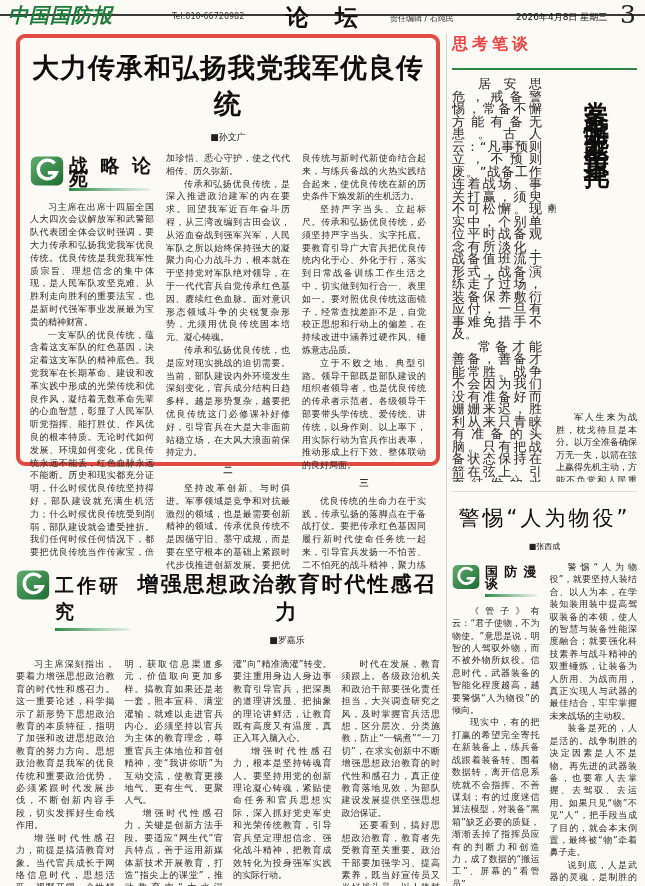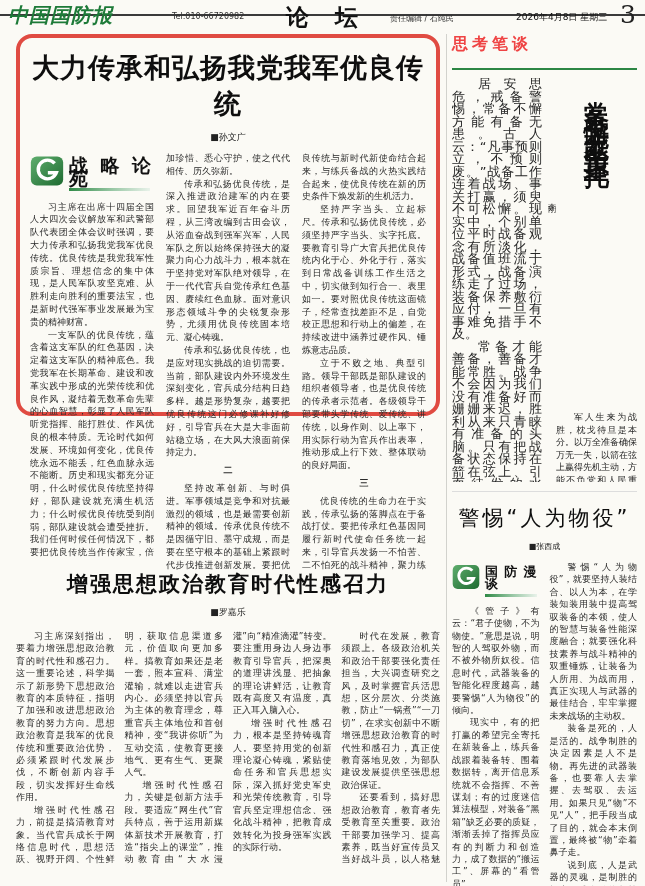--- a/index.html
+++ b/index.html
@@ -16,22 +16,22 @@
   .hdr-page{position:absolute;left:620px;top:0px;font-family:"DejaVu Serif",serif;font-size:25px;color:#222;}
   .vdiv{position:absolute;left:446px;top:34px;height:848px;width:1px;background:#d2d2cd;}
   
   .badge{display:flex;align-items:flex-start;gap:5px;}
   .badge-col{flex:1;display:flex;flex-direction:column;padding-top:5px;}
   .badge-txt{font-size:19px;font-weight:bold;letter-spacing:3px;color:#111;}
   .badge-line{height:3px;background:linear-gradient(90deg,#2f8a46,#9cc9a8 55%,#e9f2ea);margin-top:3px;width:95%;}
   .badge.small .badge-txt{font-size:13px;}
   .badge.small .badge-col{padding-top:3px;}
   
-  .main-box{position:absolute;left:16px;top:34px;width:424px;height:382px;border:4px solid #e04b42;
-            border-radius:16px;box-sizing:border-box;padding:4px 10px;background:#fbfaf5;}
+  .main-box{position:absolute;left:16px;top:34px;width:424px;height:432px;border:4px solid #e04b42;
+            border-radius:9px;box-sizing:border-box;padding:4px 10px;background:#fbfaf5;}
   .main-title{text-align:center;font-size:27px;font-weight:bold;letter-spacing:1px;margin-top:8px;color:#0e0e0e;}
   .main-byline{text-align:center;font-size:9px;margin-top:9px;color:#222;}
   .main-body{margin-top:8px;height:432px;column-count:3;column-gap:12px;column-fill:auto;overflow:hidden;
              font-size:9px;line-height:12.8px;text-align:justify;color:#2a2a2a;}
   .main-body .badge{margin:2px 0 10px;}
   
   .para{margin:0;text-indent:2em;}
   .para.center{text-align:center;text-indent:0;font-weight:bold;margin:5px 0;}
   
   .right-col{position:absolute;left:452px;top:34px;width:185px;}
@@ -145,20 +145,30 @@
     <p class="para">《管子》有云：“君子使物，不为物使。”意思是说，明智的人驾驭外物，而不被外物所奴役。信息时代，武器装备的智能化程度越高，越要警惕“人为物役”的倾向。</p>
         <p class="para">现实中，有的把打赢的希望完全寄托在新装备上，练兵备战跟着装备转、围着数据转，离开信息系统就不会指挥、不善谋划；有的过度迷信算法模型，对装备“黑箱”缺乏必要的质疑，渐渐丢掉了指挥员应有的判断力和创造力，成了数据的“搬运工”、屏幕的“看管员”。</p>
         <p class="para">警惕“人为物役”，就要坚持人装结合、以人为本，在学装知装用装中提高驾驭装备的本领，使人的智慧与装备性能深度融合；就要强化科技素养与战斗精神的双重锤炼，让装备为人所用、为战而用，真正实现人与武器的最佳结合，牢牢掌握未来战场的主动权。</p>
         <p class="para">装备是死的，人是活的。战争制胜的决定因素是人不是物。再先进的武器装备，也要靠人去掌握、去驾驭、去运用。如果只见“物”不见“人”，把手段当成了目的，就会本末倒置，最终被“物”牵着鼻子走。</p>
         <p class="para">说到底，人是武器的灵魂，是制胜的根本。唯有始终坚持以我为主、为我所用，才能让手中武器发挥最大效能，立于不败之地。</p>
       </div>
   </div>
 
   <div class="bottom">
     <div class="bottom-head">
+      <div class="bottom-badge badge">
+        <svg width="34" height="34" viewBox="0 0 40 40">
+          <rect x="1" y="3" width="38" height="34" rx="7" fill="url(#g1)"></rect>
+          <path d="M29 11 A11 11 0 1 0 31 22 L21 22" stroke="#fff" stroke-width="4" fill="none"></path>
+        </svg>
+        <div class="badge-col">
+          <span class="badge-txt">工作研究</span>
+          <div class="badge-line"></div>
+        </div>
+      </div>
       <div class="bottom-center">
         <div class="wr-title">增强思想政治教育时代性感召力</div>
         <div class="wr-byline">■罗嘉乐</div>
       </div>
     </div>
     <div class="wr-body">
         <p class="para">习主席深刻指出，要着力增强思想政治教育的时代性和感召力。这一重要论述，科学揭示了新形势下思想政治教育的本质特征，指明了加强和改进思想政治教育的努力方向。思想政治教育是我军的优良传统和重要政治优势，必须紧跟时代发展步伐，不断创新内容手段，切实发挥好生命线作用。</p>
         <p class="para">增强时代性感召力，前提是搞清教育对象。当代官兵成长于网络信息时代，思想活跃、视野开阔、个性鲜明，获取信息渠道多元，价值取向更加多样。搞教育如果还是老一套，照本宣科、满堂灌输，就难以走进官兵内心。必须坚持以官兵为主体的教育理念，尊重官兵主体地位和首创精神，变“我讲你听”为互动交流，使教育更接地气、更有生气、更聚人气。</p>
         <p class="para">增强时代性感召力，关键是创新方法手段。要适应“网生代”官兵特点，善于运用新媒体新技术开展教育，打造“指尖上的课堂”，推动教育由“大水漫灌”向“精准滴灌”转变。要注重用身边人身边事教育引导官兵，把深奥的道理讲浅显、把抽象的理论讲鲜活，让教育既有高度又有温度，真正入耳入脑入心。</p>
         <p class="para">增强时代性感召力，根本是坚持铸魂育人。要坚持用党的创新理论凝心铸魂，紧贴使命任务和官兵思想实际，深入抓好党史军史和光荣传统教育，引导官兵坚定理想信念、强化战斗精神，把教育成效转化为投身强军实践的实际行动。</p>

